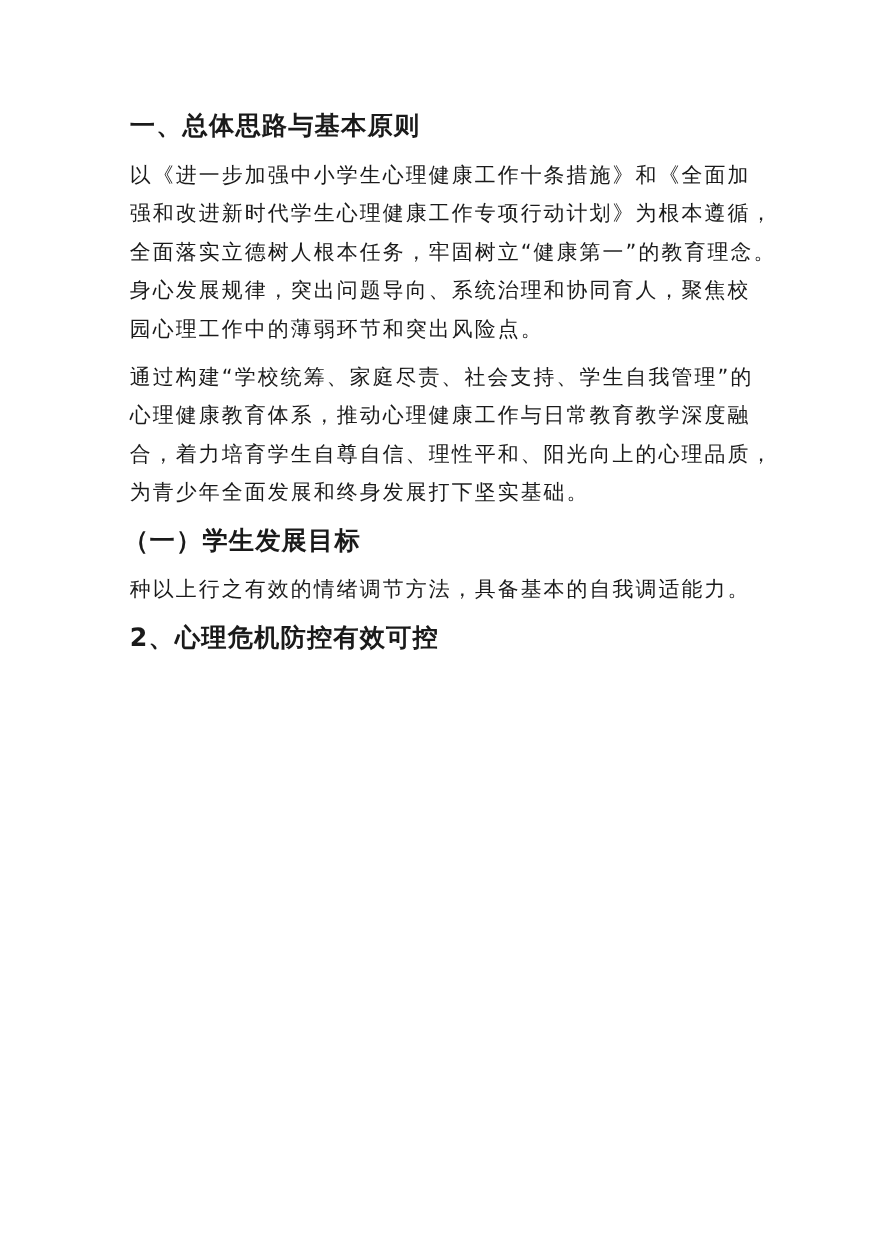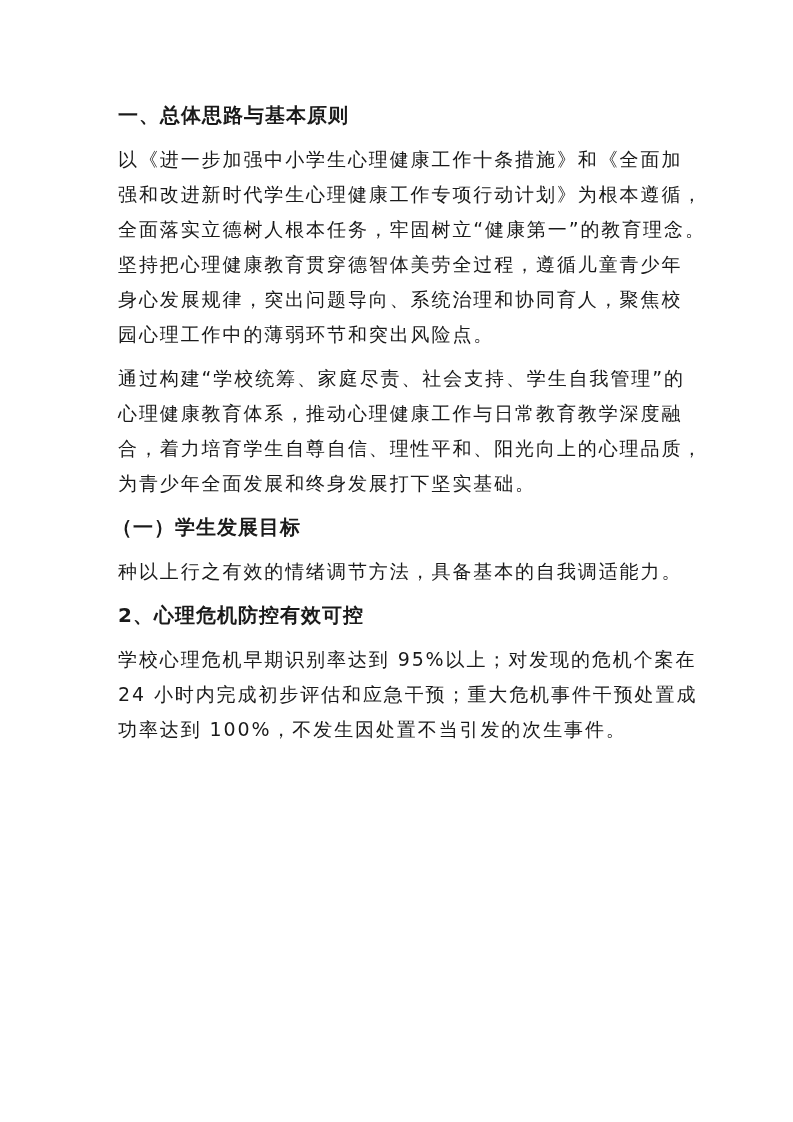--- a/index.html
+++ b/index.html
@@ -15,21 +15,21 @@
       font-family: "DejaVu Sans", "Liberation Sans", sans-serif;
       color: #1a1a1a;
     }
     .page {
       position: absolute;
       left: 118px;
       top: 98px;
       width: 562px;
     }
     .h {
-      font-size: 20px;
+      font-size: 23px;
       font-weight: bold;
       line-height: 35px;
       margin: 0 0 9px 0;
       letter-spacing: 1px;
       white-space: nowrap;
     }
     .h.sub {
       margin-left: -6px;
     }
     .p {
@@ -54,21 +54,20 @@
 <body>
 
 <div class="page">
 
   <div class="h">一、总体思路与基本原则</div>
 
   <div class="p">
     <span class="line">以《进一步加强中小学生心理健康工作十条措施》和《全面加</span>
     <span class="line">强和改进新时代学生心理健康工作专项行动计划》为根本遵循，</span>
     <span class="line">全面落实立德树人根本任务，牢固树立“健康第一”的教育理念。</span>
-    <span class="line">坚持把心理健康教育贯穿德智体美劳全过程，遵循儿童青少年</span>
     <span class="line">身心发展规律，突出问题导向、系统治理和协同育人，聚焦校</span>
     <span class="line last">园心理工作中的薄弱环节和突出风险点。</span>
   </div>
 
   <div class="p">
     <span class="line">通过构建“学校统筹、家庭尽责、社会支持、学生自我管理”的</span>
     <span class="line">心理健康教育体系，推动心理健康工作与日常教育教学深度融</span>
     <span class="line">合，着力培育学生自尊自信、理性平和、阳光向上的心理品质，</span>
     <span class="line last">为青少年全面发展和终身发展打下坚实基础。</span>
   </div>
@@ -76,19 +75,14 @@
 
   <div class="h sub">（一）学生发展目标</div>
 
 
   <div class="p">
     <span class="line last">种以上行之有效的情绪调节方法，具备基本的自我调适能力。</span>
   </div>
 
   <div class="h">2、心理危机防控有效可控</div>
 
-  <div class="p">
-    <span class="line">学校心理危机早期识别率达到 95%以上；对发现的危机个案在</span>
-    <span class="line">24 小时内完成初步评估和应急干预；重大危机事件干预处置成</span>
-    <span class="line last">功率达到 100%，不发生因处置不当引发的次生事件。</span>
-  </div>
 
 </div>
 
 </body></html>

